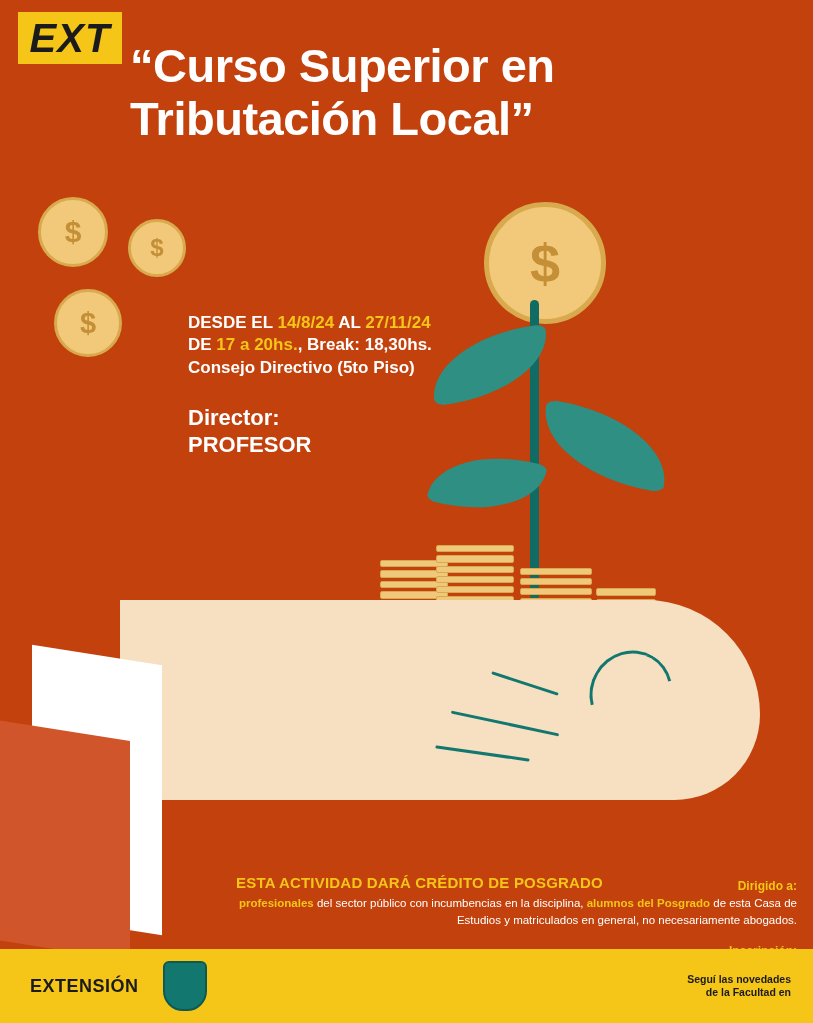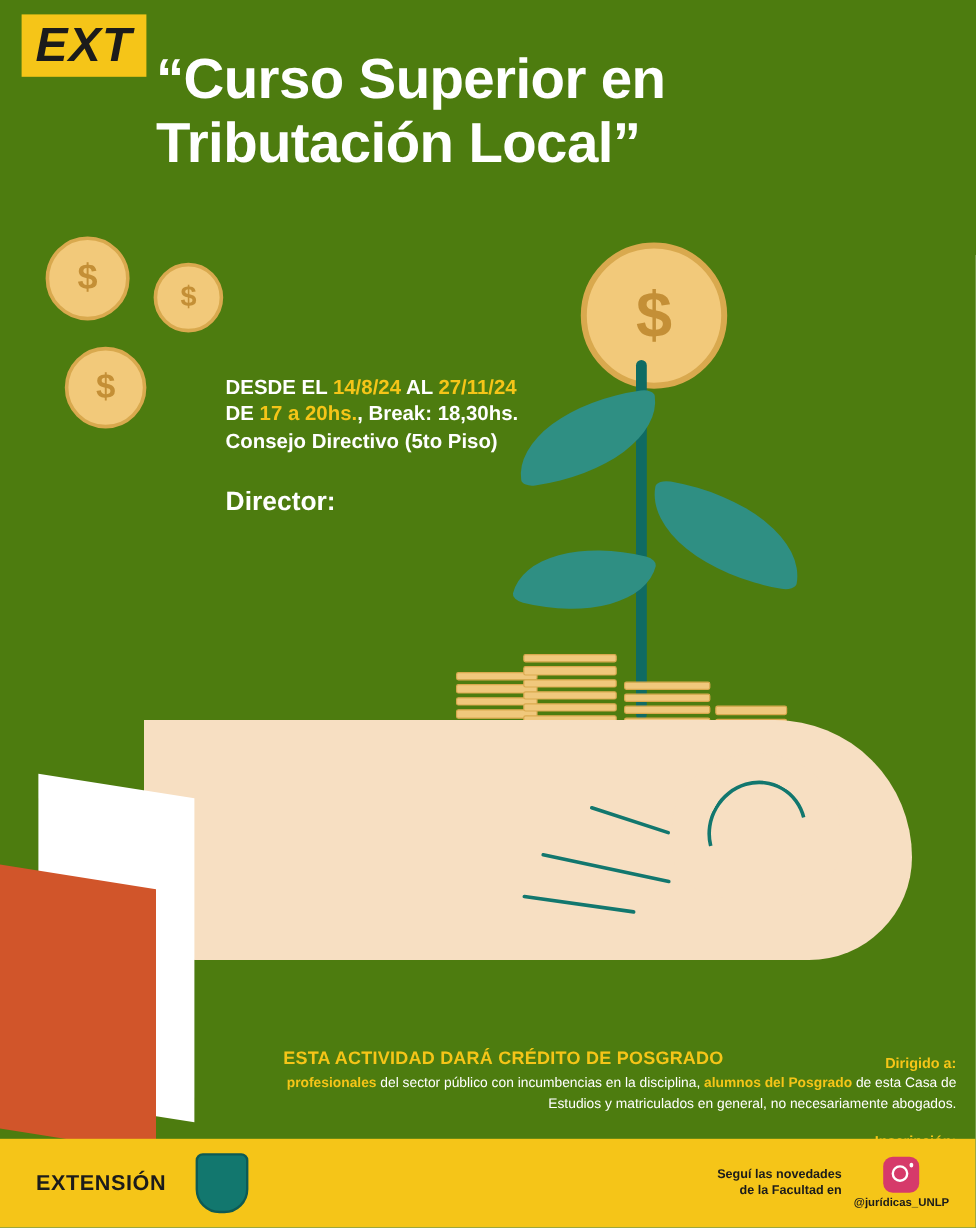--- a/index.html
+++ b/index.html
@@ -11,21 +11,21 @@
     height: 1023px;
     font-family: "Liberation Sans", sans-serif;
     background: #ffffff;
     overflow: hidden;
   }
 
   .poster {
     position: relative;
     width: 813px;
     height: 1023px;
-    background: #4d7c0f;
+    background: #c2410c;
     overflow: hidden;
   }
 
   
   .ext-badge {
     position: absolute;
     left: 18px;
     top: 12px;
     width: 104px;
     height: 52px;
@@ -415,20 +415,21 @@
     <div class="l-row">
       <span>DESDE EL </span><span class="hl">14/8/24</span><span> AL </span><span class="hl">27/11/24</span>
     </div>
     <div class="l-row">
       <span>DE </span><span class="hl">17 a 20hs.</span><span>, Break: 18,30hs.</span>
     </div>
     <div class="l-row">Consejo Directivo (5to Piso)</div>
 
     <div class="director">
       <div>Director:</div>
+      <div>PROFESOR</div>
     </div>
   </div>
 
   <div class="credit">ESTA ACTIVIDAD DARÁ CRÉDITO DE POSGRADO</div>
 
   <div class="details">
     <div class="lead">Dirigido a:</div>
     <div>
       <span class="hl">profesionales</span><span> del sector público con incumbencias en la disciplina, </span><span class="hl">alumnos del Posgrado</span><span> de esta Casa de Estudios y matriculados en general, no necesariamente abogados.</span>
     </div>
@@ -442,20 +443,16 @@
   </div>
 
   <div class="footer">
     <div class="ext-label">EXTENSIÓN</div>
     <div class="shield"></div>
     <div class="social">
       <div class="txt">
         <div>Seguí las novedades</div>
         <div>de la Facultad en</div>
       </div>
-      <div class="ig-wrap">
-        <div class="ig"></div>
-        <div class="handle">@jurídicas_UNLP</div>
-      </div>
     </div>
   </div>
 
 </div>
 
 </body></html>

